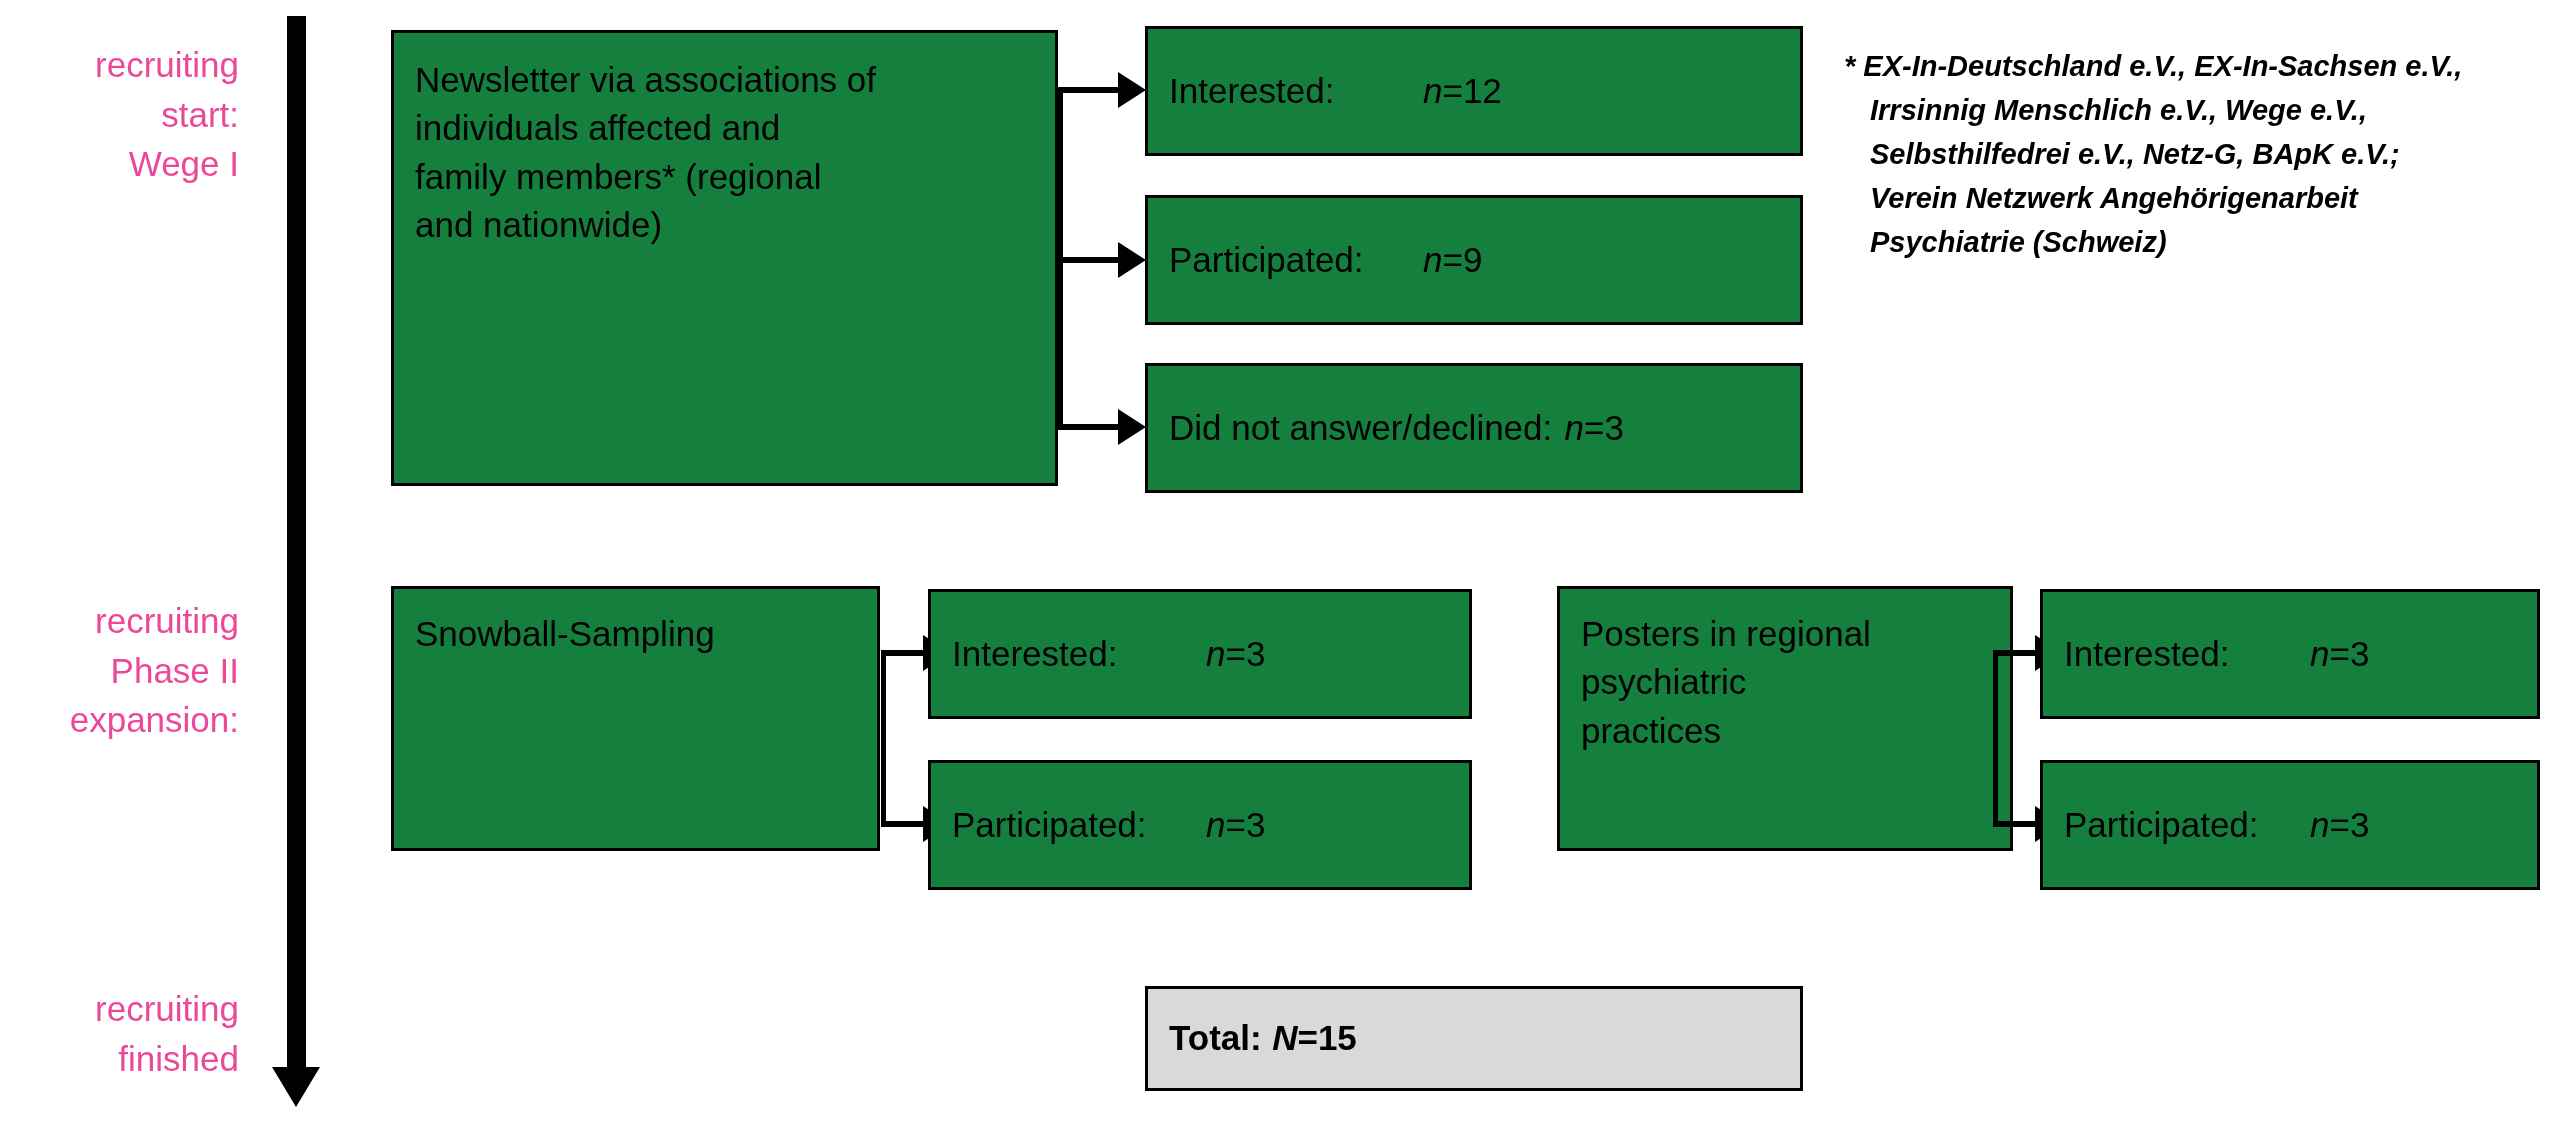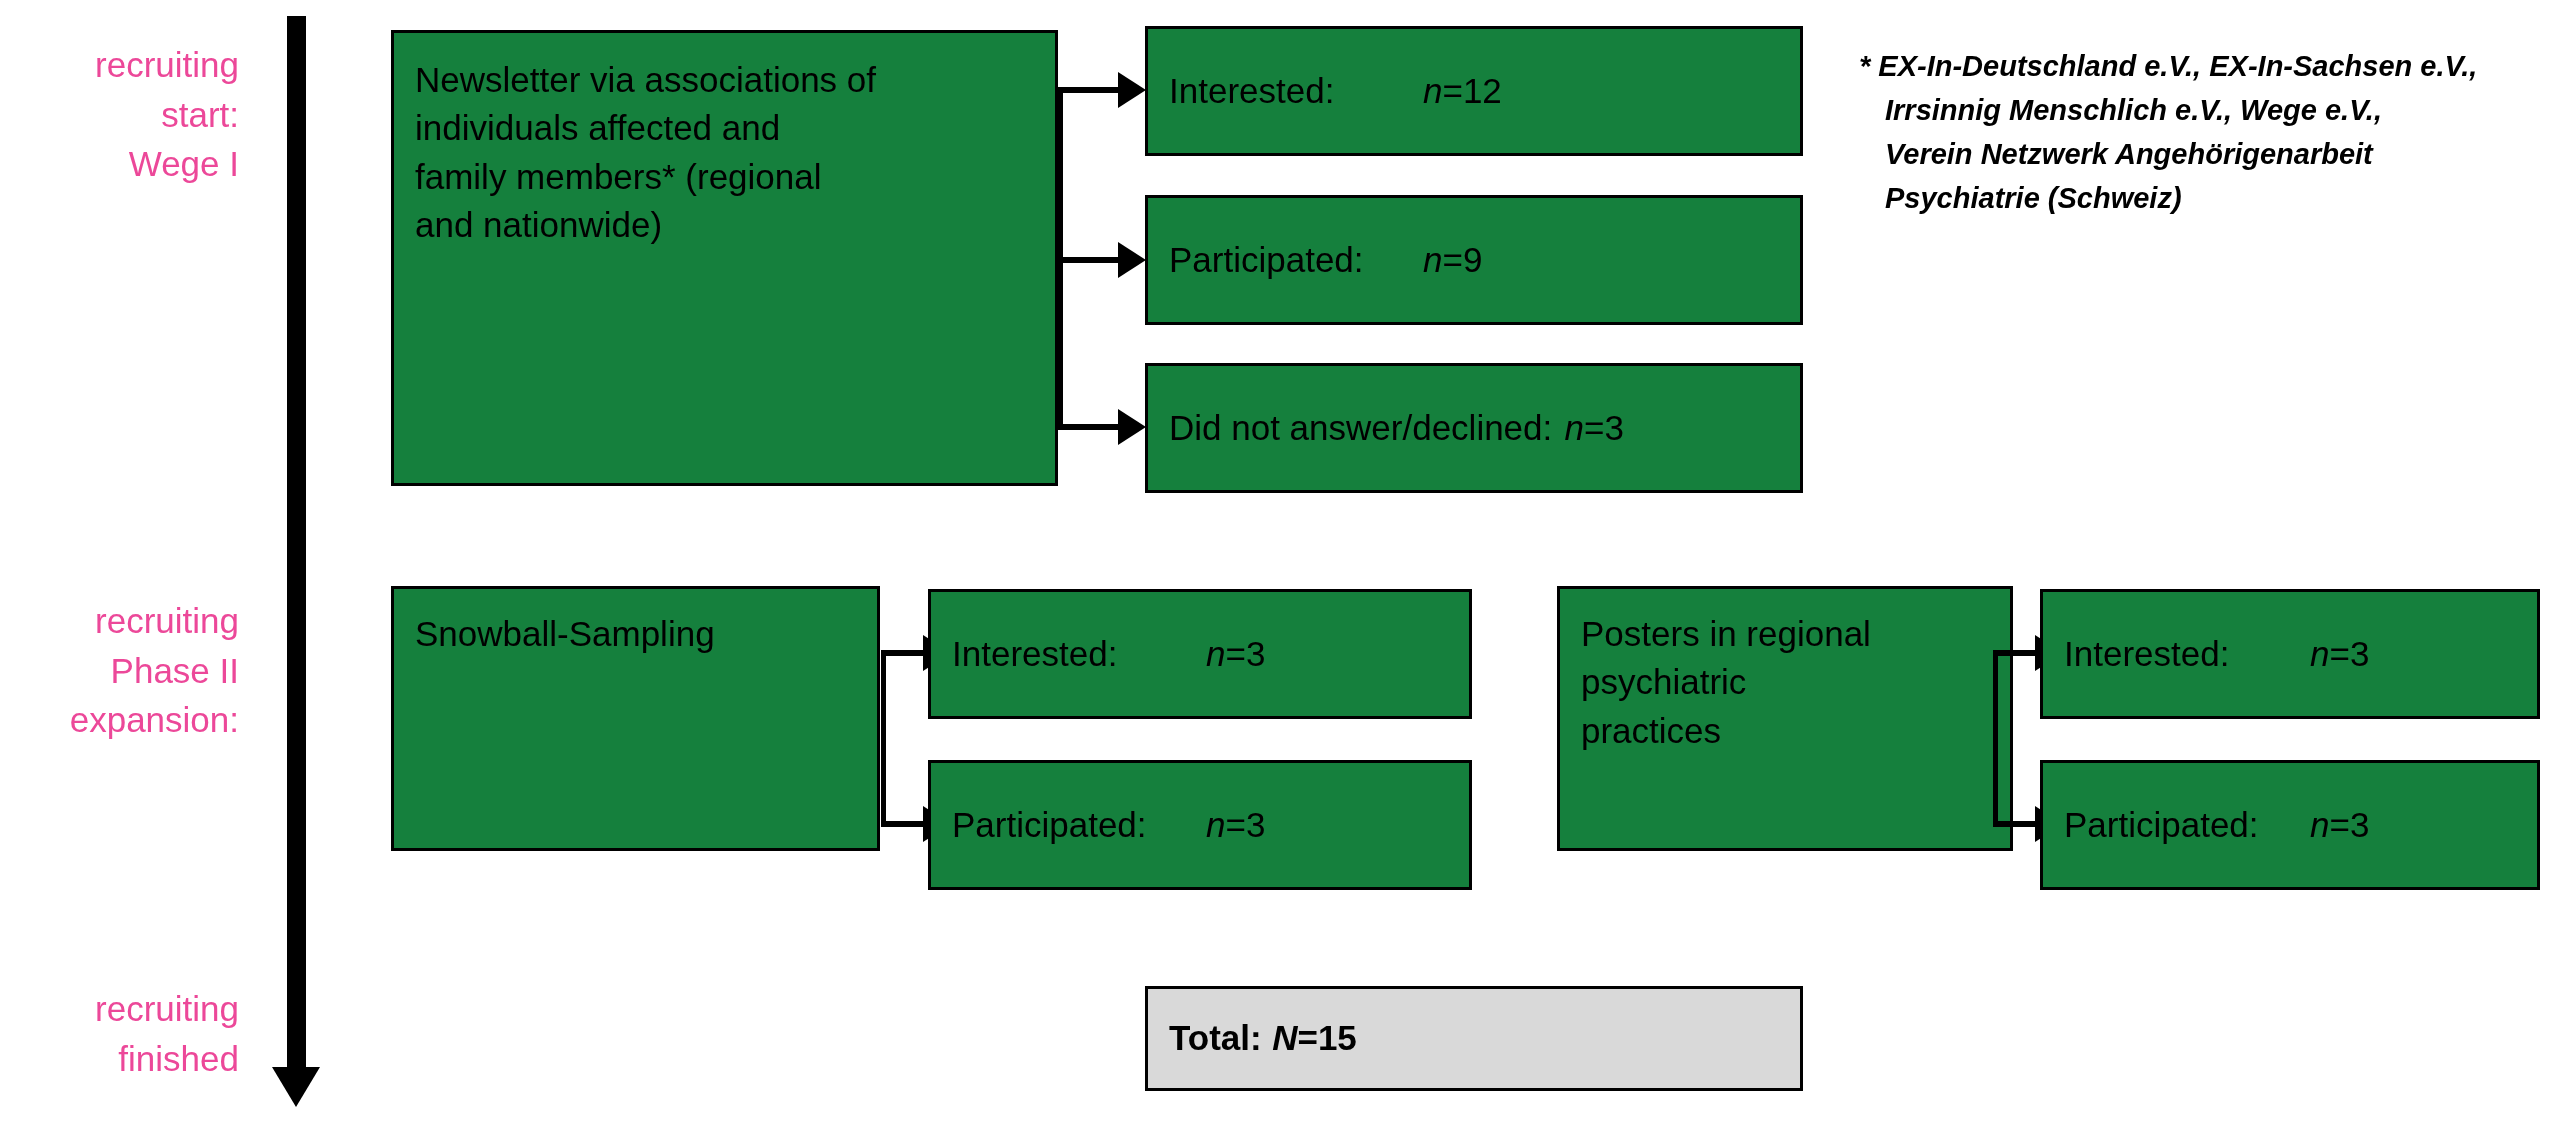--- a/index.html
+++ b/index.html
@@ -97,21 +97,21 @@
 
   
   .footnote {
     position: absolute;
     font-size: 29px;
     line-height: 1.52;
     font-style: italic;
     font-weight: bold;
     white-space: nowrap;
   }
-  .footnote .fline { display: block; margin-left: 15px; }
+  .footnote .fline { display: block; }
   .footnote .fline.indent { padding-left: 26px; }
 </style>
 </head>
 <body>
 
 <div id="canvas">
 
   <div class="timeline-shaft" style="left:287px; top:16px; width:19.3px; height:1053px;"></div>
   <div class="timeline-head" style="left:272px; top:1067px;"></div>
 
@@ -173,20 +173,21 @@
   <div class="box" style="left:1145px; top:363px; width:658px; height:130px; display:flex; align-items:center;">
     <div class="kv">
       <span class="k" style="padding-right:12.3px;">Did not answer/declined:</span>
       <span class="v"><i>n</i><span>=3</span></span>
     </div>
   </div>
 
   <div class="footnote" style="left:1844px; top:44px;">
     <span class="fline">* EX-In-Deutschland e.V., EX-In-Sachsen e.V.,</span>
     <span class="fline indent">Irrsinnig Menschlich e.V., Wege e.V.,</span>
+    <span class="fline indent">Selbsthilfedrei e.V., Netz-G, BApK e.V.;</span>
     <span class="fline indent">Verein Netzwerk Angehörigenarbeit</span>
     <span class="fline indent">Psychiatrie (Schweiz)</span>
   </div>
 
   <div class="box" style="left:391px; top:586px; width:489px; height:265px; padding-top:21px;">
     <span class="line">Snowball-Sampling</span>
   </div>
 
   <div class="elbow-v" style="left:881px; top:651px; height:175px;"></div>
 

